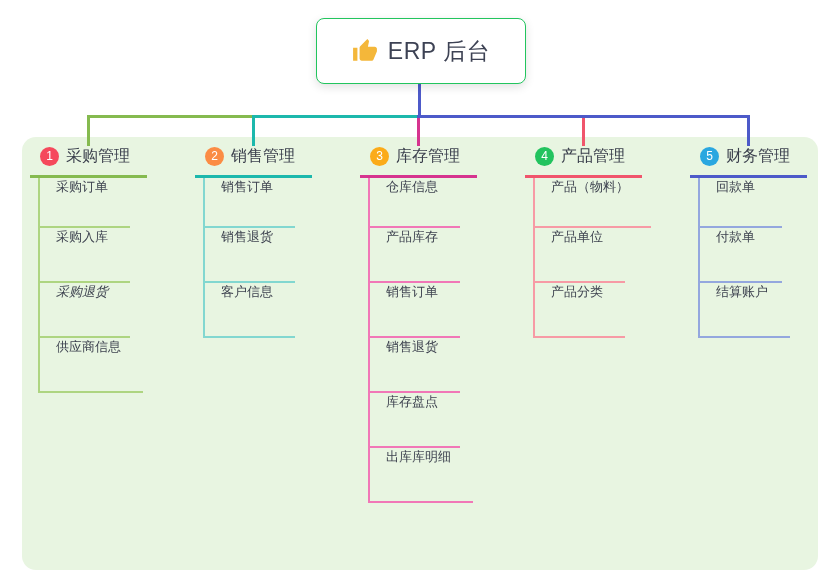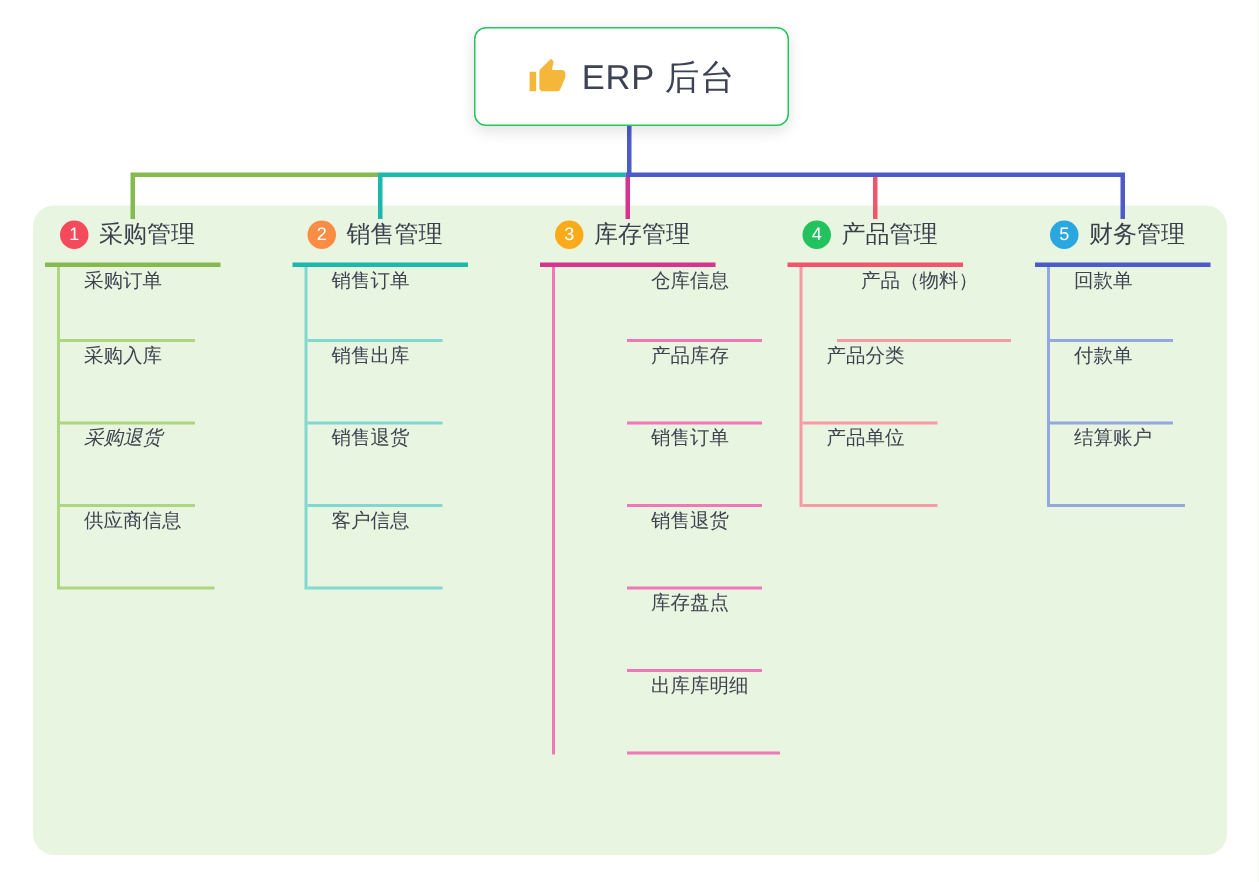--- a/index.html
+++ b/index.html
@@ -103,37 +103,34 @@
   <div class="branch-col" style="left: 195px;">
     <div class="branch-label" style="border-bottom-color: rgb(28, 184, 172);">
       <span class="badge" style="background: rgb(251, 140, 68);">2</span>
       <span class="branch-title">销售管理</span>
     </div>
     <div class="children" style="border-left-color: rgb(130, 215, 208);">
         <div class="child-row">
           <span class="child-label" style="border-bottom-color: rgb(130, 215, 208);">销售订单</span>
         </div>
         <div class="child-row">
-          <span class="child-label" style="border-bottom-color: rgb(130, 215, 208);">销售出库</span>
-        </div>
-        <div class="child-row">
           <span class="child-label" style="border-bottom-color: rgb(130, 215, 208);">销售退货</span>
         </div>
         <div class="child-row">
           <span class="child-label" style="border-bottom-color: rgb(130, 215, 208);">客户信息</span>
         </div>
       </div>
   </div>
 
   <div class="branch-col" style="left: 360px;">
     <div class="branch-label" style="border-bottom-color: rgb(214, 52, 143);">
       <span class="badge" style="background: rgb(251, 171, 25);">3</span>
       <span class="branch-title">库存管理</span>
     </div>
-    <div class="children" style="border-left-color: rgb(241, 119, 183); padding-left: 48px;">
+    <div class="children" style="border-left-color: rgb(241, 119, 183);">
         <div class="child-row">
           <span class="child-label" style="border-bottom-color: rgb(241, 119, 183);">仓库信息</span>
         </div>
         <div class="child-row">
           <span class="child-label" style="border-bottom-color: rgb(241, 119, 183);">产品库存</span>
         </div>
         <div class="child-row">
           <span class="child-label" style="border-bottom-color: rgb(241, 119, 183);">销售订单</span>
         </div>
         <div class="child-row">
@@ -148,27 +145,27 @@
       </div>
   </div>
 
   <div class="branch-col" style="left: 525px;">
     <div class="branch-label" style="border-bottom-color: rgb(240, 85, 108);">
       <span class="badge" style="background: rgb(34, 195, 94);">4</span>
       <span class="branch-title">产品管理</span>
     </div>
     <div class="children" style="border-left-color: rgb(247, 154, 165);">
         <div class="child-row">
-          <span class="child-label" style="border-bottom-color: rgb(247, 154, 165); margin-left: 23px;">产品（物料）</span>
+          <span class="child-label" style="border-bottom-color: rgb(247, 154, 165);">产品（物料）</span>
+        </div>
+        <div class="child-row">
+          <span class="child-label" style="border-bottom-color: rgb(247, 154, 165);">产品单位</span>
         </div>
         <div class="child-row">
           <span class="child-label" style="border-bottom-color: rgb(247, 154, 165);">产品分类</span>
-        </div>
-        <div class="child-row">
-          <span class="child-label" style="border-bottom-color: rgb(247, 154, 165);">产品单位</span>
         </div>
       </div>
   </div>
 
   <div class="branch-col" style="left: 690px;">
     <div class="branch-label" style="border-bottom-color: rgb(77, 90, 201);">
       <span class="badge" style="background: rgb(42, 167, 224);">5</span>
       <span class="branch-title">财务管理</span>
     </div>
     <div class="children" style="border-left-color: rgb(148, 167, 222);">

